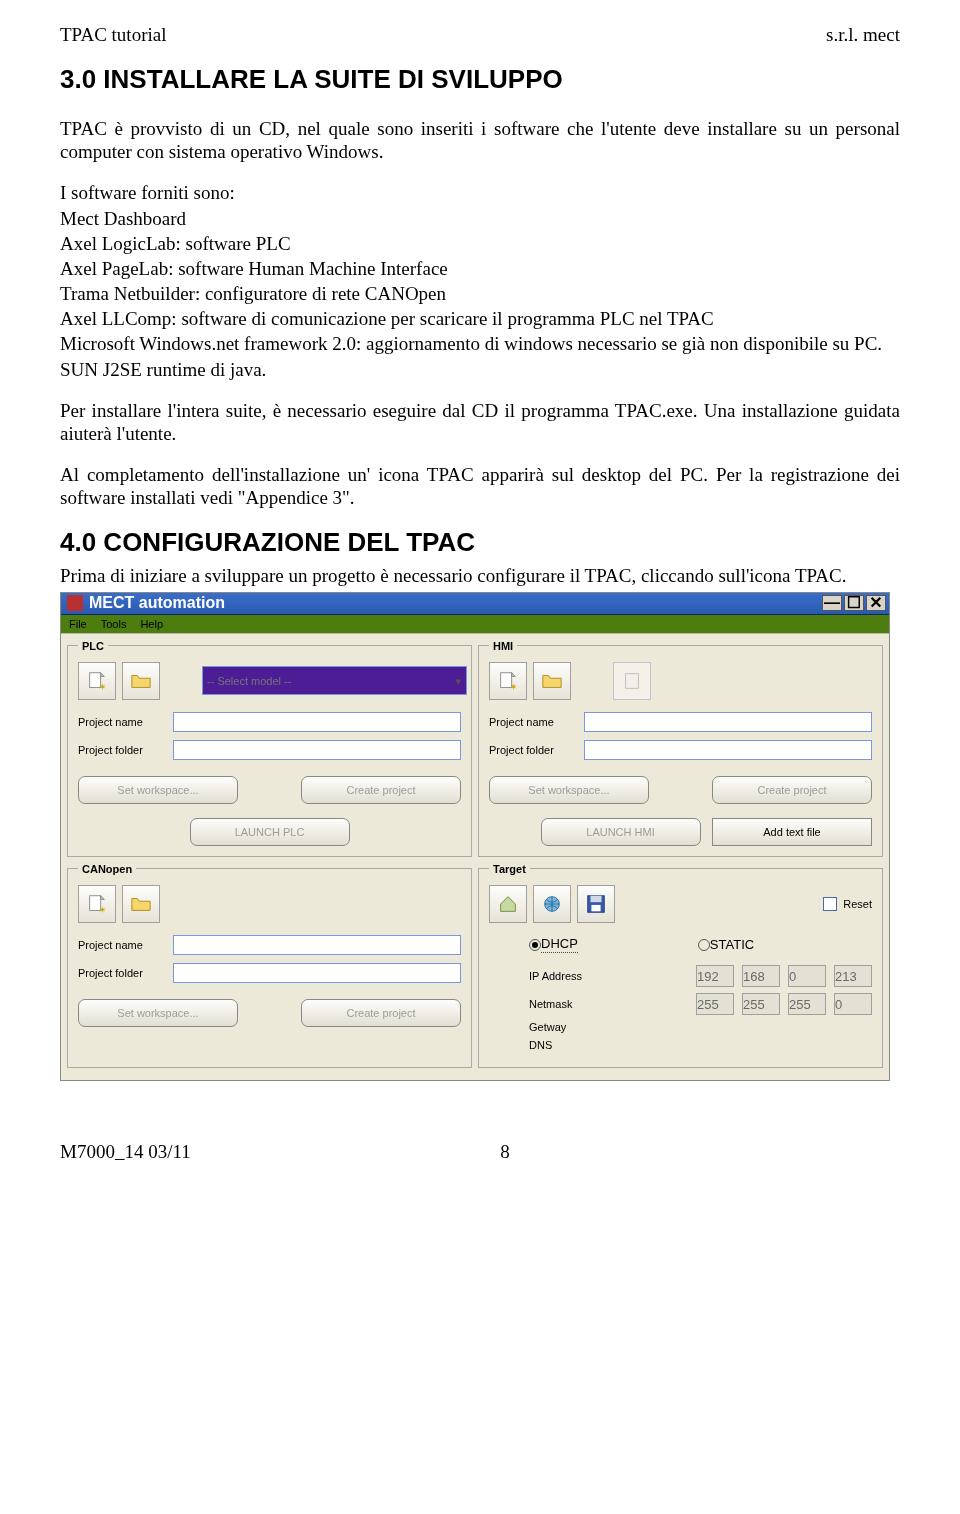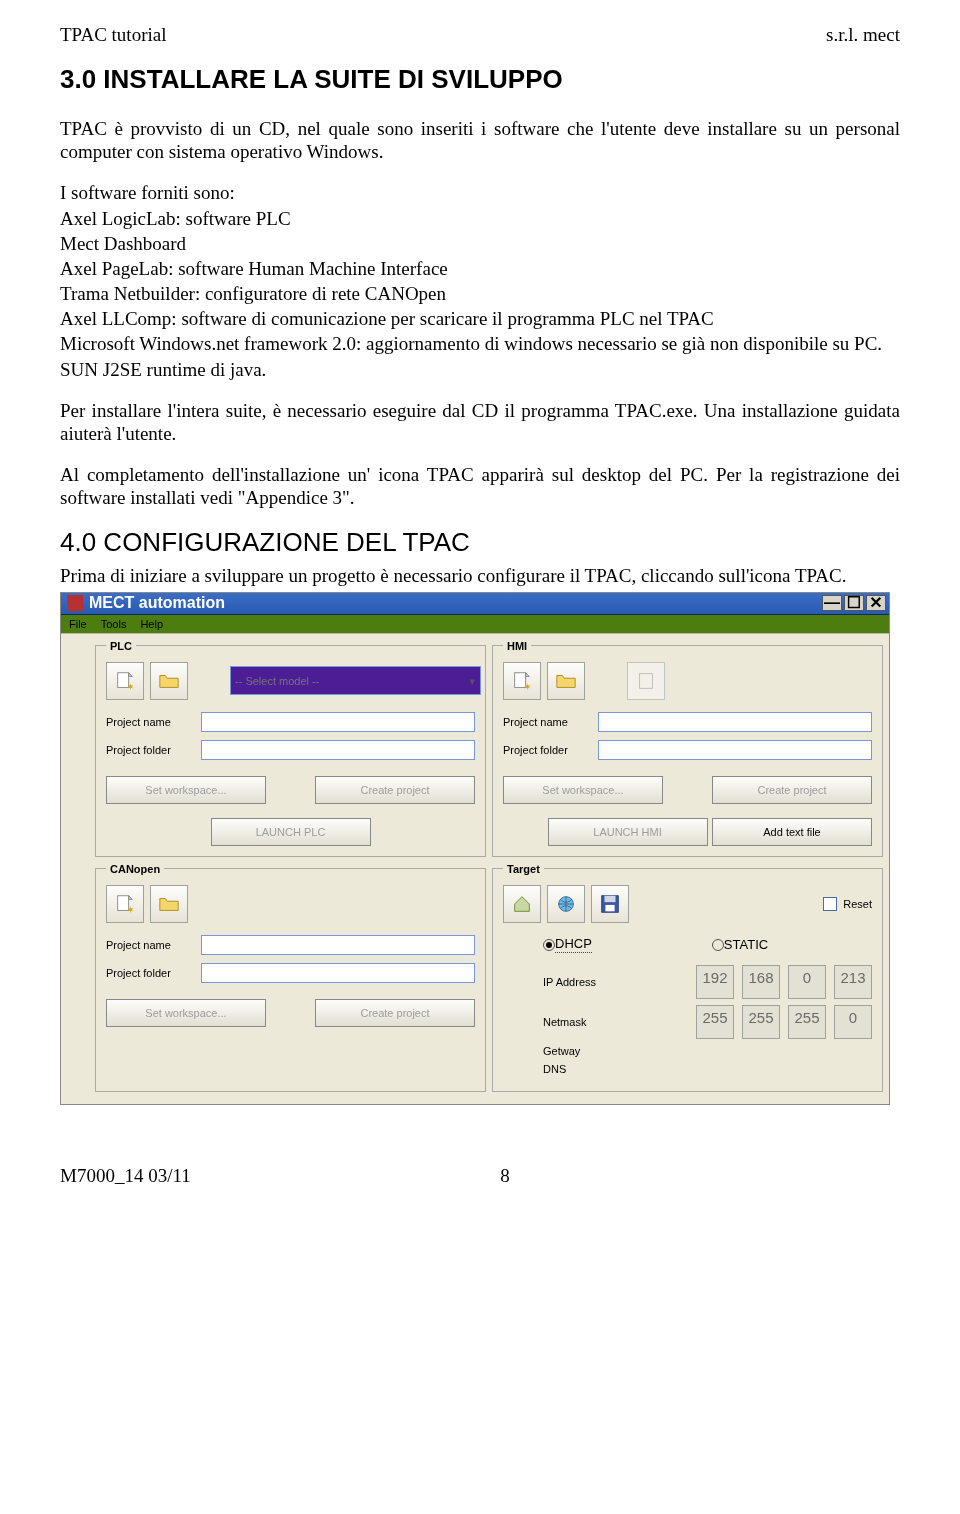--- a/index.html
+++ b/index.html
@@ -19,21 +19,21 @@
   }
   h1 {
     font-family: Arial, sans-serif;
     font-size: 26px;
     font-weight: bold;
     margin: 18px 0 22px 0;
   }
   h2 {
     font-family: Arial, sans-serif;
     font-size: 26px;
-    font-weight: normal;
+    font-weight: bold;
     margin: 18px 0 6px 0;
   }
   p {
     font-size: 19px;
     line-height: 1.22;
     margin: 0 0 18px 0;
     text-align: justify;
   }
   .list p { margin: 0 0 2px 0; text-align: left; }
   .list { margin-bottom: 18px; }
@@ -81,21 +81,21 @@
     cursor: pointer;
   }
   .menubar {
     display:flex; gap:14px;
     padding: 3px 8px;
     background:#4d7c0f;
     border-bottom:1px solid #b9b6a8;
   }
   .menubar span { cursor: pointer; }
   .app-body { padding: 6px 6px 12px 6px; display:flex; flex-direction:column; gap:6px; }
-  .row { display:flex; gap:6px;margin-left:28px; }
+  .row { display:flex; gap:6px; }
   fieldset {
     border:1px solid #aaa;
     background:#ece9d8;
     margin:0;
     padding:10px;
     position: relative;
   }
   fieldset legend {
     padding: 0 4px;
     background:#ece9d8;
@@ -144,20 +144,21 @@
     width:160px; height:28px;
     border:1px solid #888;
     background:linear-gradient(#fdfdfb,#e2dfd2);
     display:flex; align-items:center; justify-content:center;
     text-align:center;
     cursor: pointer;
   }
   .action-btn.disabled {
     color:#9c9c9c;
     cursor: default;
+    border-radius: 7px;
   }
   .launchrow {
     display:flex; justify-content:center; gap:40px; margin-top:14px;
   }
   .launchrow .action-btn { width:160px; }
   .hmi-launchrow {
     display:flex; justify-content:space-between; margin-top:14px;
   }
   
   .target-top {
@@ -173,42 +174,42 @@
     display:flex; gap:120px; margin:4px 0 12px 40px; align-items:center;
   }
   .radio { width:12px; height:12px; border:1px solid #555; border-radius:50%; display:inline-block; position:relative; cursor:pointer;}
   .radio.checked::after { content:""; width:6px; height:6px; background:#000; border-radius:50%; position:absolute; top:2px; left:2px;}
   .radio-label { display:flex; align-items:center; gap:0; font-size:13px;}
   .dotted { border-bottom: 1px dotted #444; padding-bottom:1px; }
   .net-row { display:flex; align-items:center; margin:6px 0 6px 40px; }
   .net-label { width:120px; }
   .ip-inputs { display:flex; gap:8px; margin-left:auto; }
   .ip-box {
-    width:38px; height:34px;
+    width:38px; height:22px;
     border:1px solid #a0a0a0; background:#e3e0d4;
     color:#6a6a6a;
-    text-align:center; padding-top:4px;
-    font-size:15px;
+    padding-top:4px;
+    font-size:13px;
   }
 </style>
 </head>
 <body>
 
 <div class="header-row">
   <span>TPAC   tutorial</span>
   <span>s.r.l.  mect</span>
 </div>
 
 <h1>3.0 INSTALLARE LA SUITE DI SVILUPPO</h1>
 <p>TPAC è provvisto di  un CD, nel quale sono inseriti i software che l'utente deve installare su un personal computer con sistema operativo Windows.</p>
 
 <div class="list">
   <p>I software forniti sono:</p>
+  <p>Mect Dashboard</p>
   <p>Axel LogicLab: software PLC</p>
-  <p>Mect Dashboard</p>
   <p>Axel PageLab: software Human Machine Interface</p>
   <p>Trama Netbuilder: configuratore di rete CANOpen</p>
   <p>Axel LLComp: software di comunicazione per scaricare il programma PLC nel TPAC</p>
   <p>Microsoft Windows.net framework 2.0: aggiornamento di windows necessario se già non disponibile su PC.</p>
   <p>SUN J2SE runtime di java.</p>
 </div>
 
 <p>Per installare l'intera suite, è necessario eseguire dal CD il programma TPAC.exe. Una installazione guidata aiuterà l'utente.</p>
 <p>Al completamento dell'installazione un' icona TPAC apparirà sul desktop del PC. Per la registrazione dei software installati vedi "Appendice 3".</p>
 

